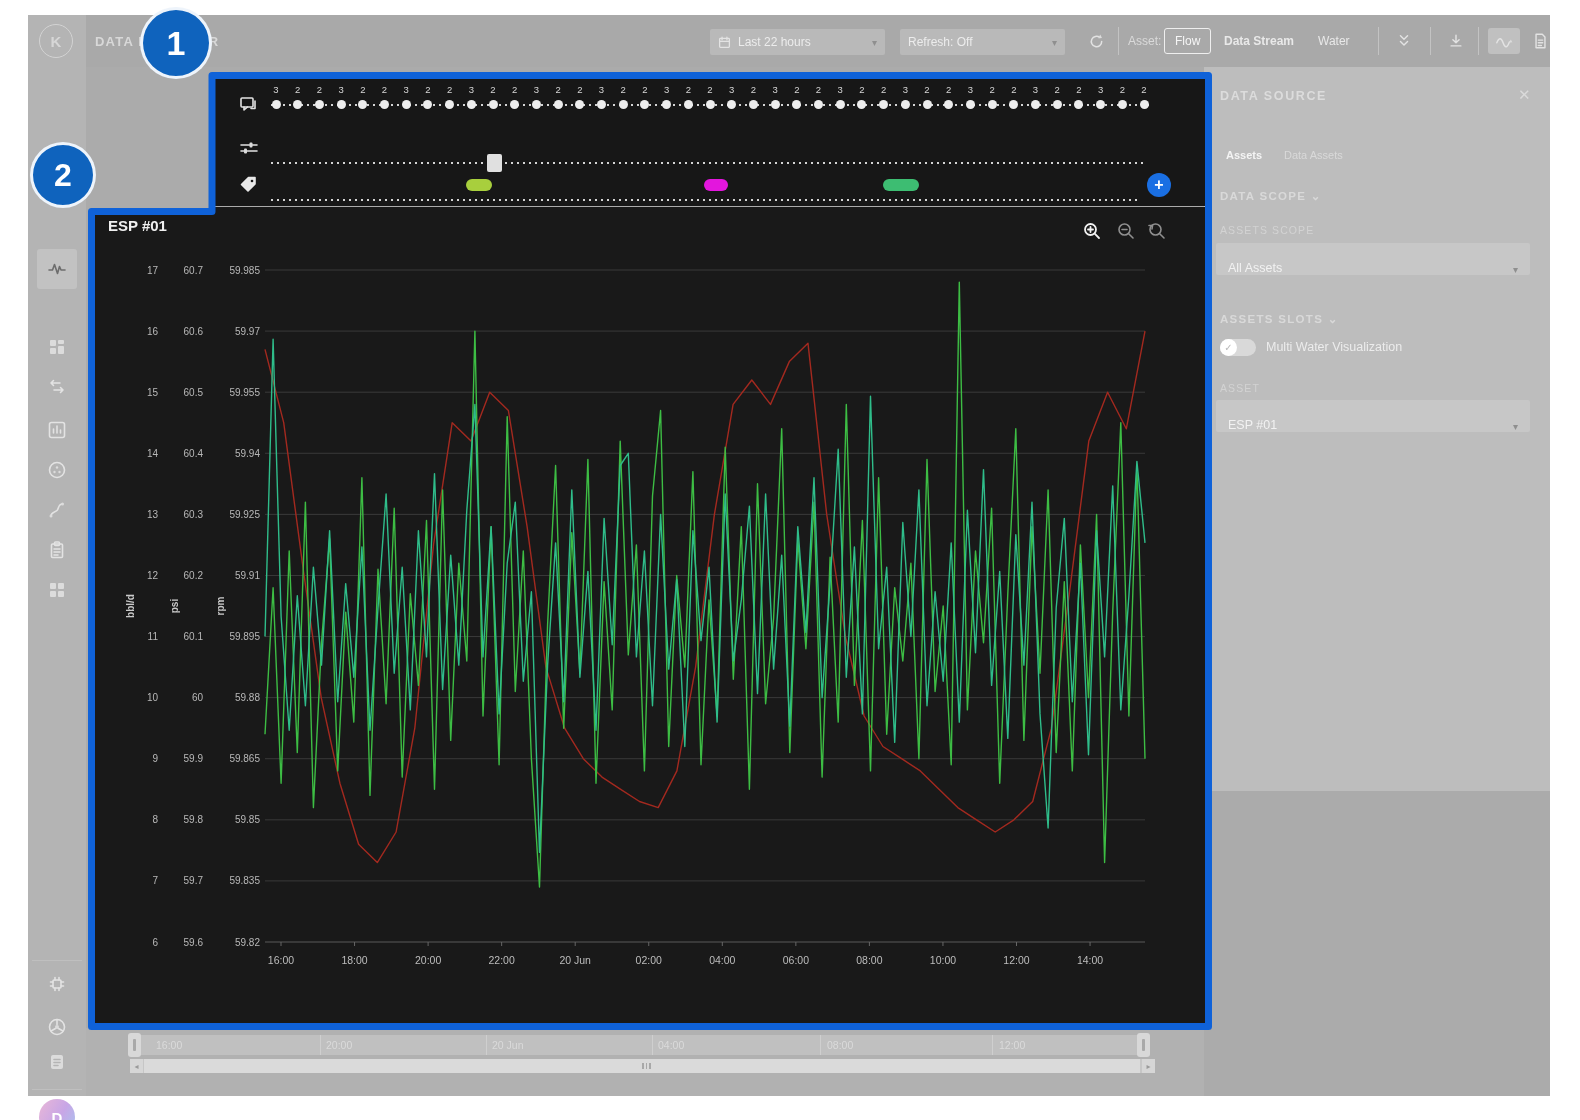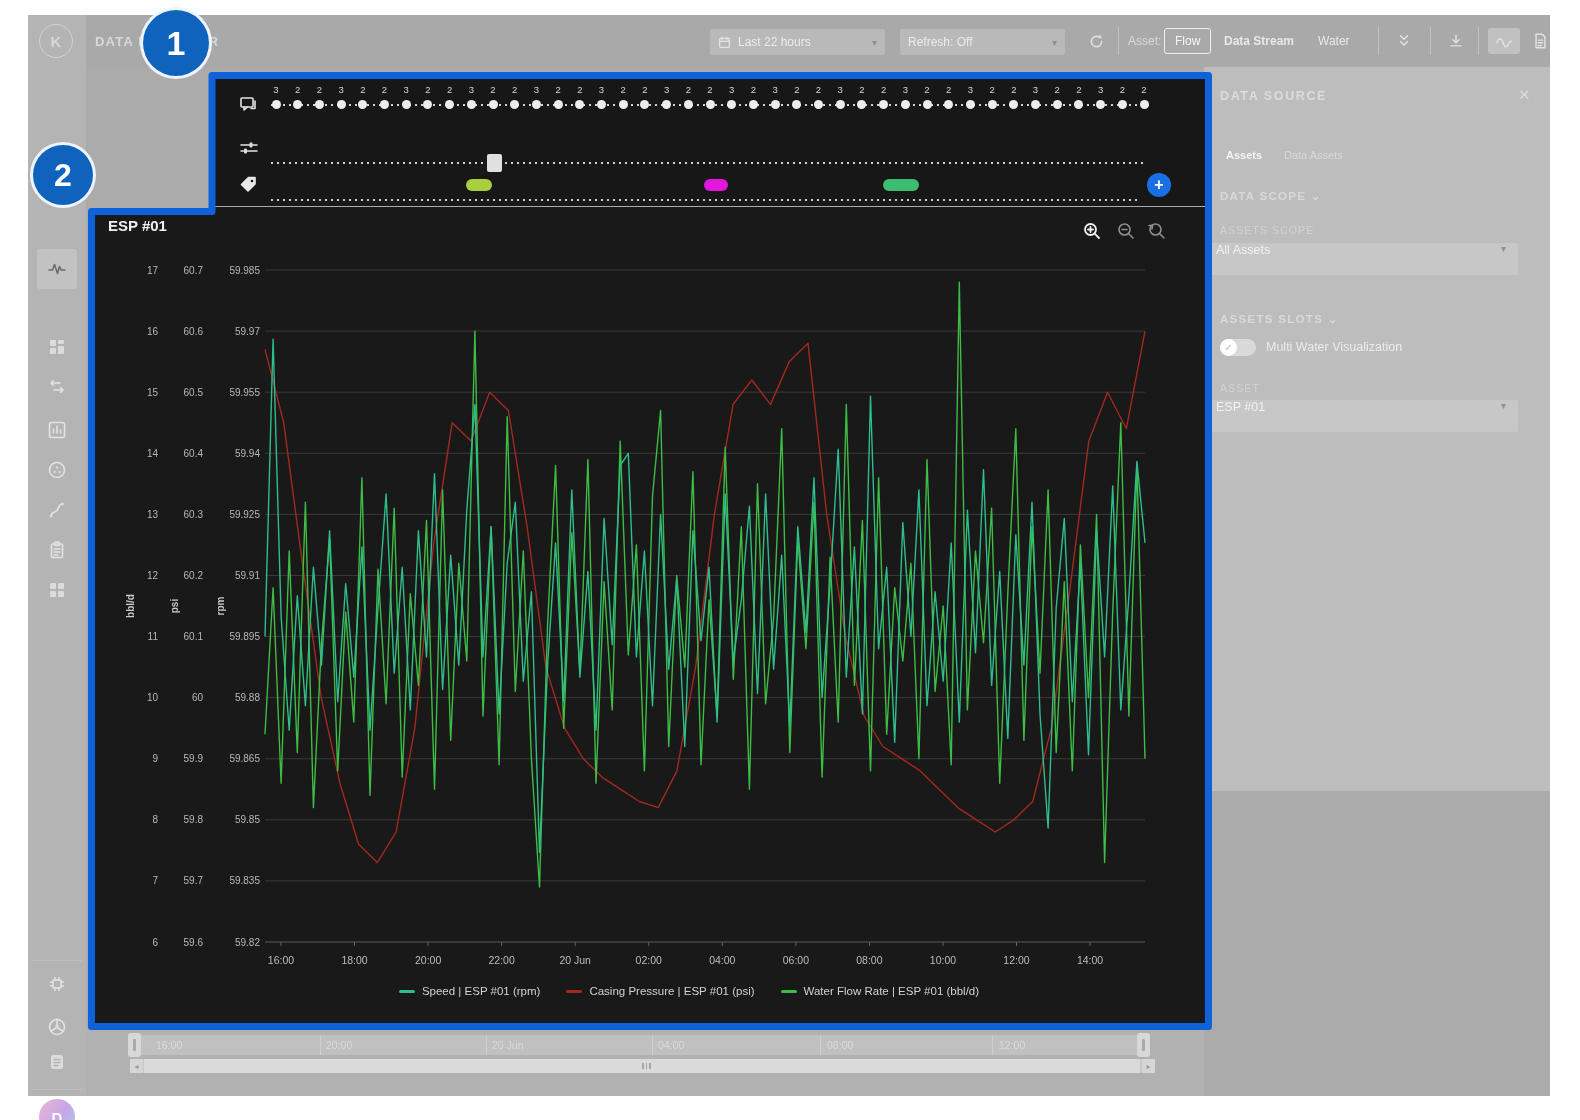--- a/index.html
+++ b/index.html
@@ -52,22 +52,22 @@
   .legend{position:absolute;left:130px;top:778px;width:930px;display:flex;justify-content:center;gap:26px;}
   .lg-item{display:flex;align-items:center;gap:7px;font-size:11.5px;color:#d2d2d2;}
   .lg-swatch{width:16px;height:3px;border-radius:2px;}
 
   
   .rp-h{position:absolute;left:16px;top:22px;font-size:12.5px;font-weight:bold;letter-spacing:1.6px;color:#dcdcdc;}
   .rp-close{position:absolute;left:314px;top:19px;font-size:15px;color:#dadada;}
   .rp-tab{position:absolute;top:82px;font-size:11px;}
   .rp-sec{position:absolute;left:16px;font-size:11.5px;font-weight:bold;letter-spacing:1.3px;color:#d9d9d9;}
   .rp-lbl{position:absolute;left:16px;font-size:10.5px;letter-spacing:1.1px;color:#d3d3d3;}
-  .rp-dd{position:absolute;left:0;width:314px;height:32px;background:#c7c7c7;border-radius:2px;color:#f2f2f2;
-         font-size:12.5px;display:flex;align-items:flex-start;padding:0 12px;box-sizing:border-box;}
+  .rp-dd{position:absolute;left:12px;width:314px;height:32px;background:#c7c7c7;border-radius:2px;color:#f2f2f2;
+         font-size:12.5px;display:flex;align-items:flex-end;padding:0 12px;box-sizing:border-box;}
   .toggle{position:absolute;left:16px;top:272px;width:36px;height:17px;background:#d9d9d9;border-radius:9px;}
   .knob{position:absolute;left:0;top:0;width:17px;height:17px;border-radius:50%;background:#ffffff;
         display:flex;align-items:center;justify-content:center;color:#b9b9b9;font-size:10px;}
 
   
   .tl-bar{position:absolute;left:44px;top:7px;width:1018px;height:20px;background:#c0c0c0;border-radius:2px;}
   .tl-lbl{position:absolute;top:4px;font-size:10.5px;color:#dadada;}
   .tl-sep{position:absolute;top:0;width:1px;height:20px;background:#cfcfcf;}
   .tl-handle{position:absolute;top:-2px;width:13px;height:24px;background:#d8d8d8;border-radius:3px;}
   .tl-handle:before{content:"";position:absolute;left:4.5px;top:6px;width:3px;height:12px;background:#a9a9a9;border-radius:1px;}
@@ -479,34 +479,20 @@
           <text x="848.9499999999999" y="714" text-anchor="middle" fill="#bdbdbd" font-size="10.5px">10:00</text>
           <line x1="922.5" x2="922.5" y1="692" y2="696" stroke="#666"></line>
           <text x="922.5" y="714" text-anchor="middle" fill="#bdbdbd" font-size="10.5px">12:00</text>
           <line x1="996.05" x2="996.05" y1="692" y2="696" stroke="#666"></line>
           <text x="996.05" y="714" text-anchor="middle" fill="#bdbdbd" font-size="10.5px">14:00</text>
           <polyline points="171.0,99.4 189.7,172.7 208.4,313.2 227.2,447.6 245.9,533.2 264.6,594.3 283.3,612.6 302.1,582.0 320.8,478.2 339.5,294.9 358.2,172.7 377.0,191.1 395.7,142.2 414.4,160.5 433.1,276.6 451.9,417.1 470.6,478.2 489.3,508.7 508.0,527.1 526.7,539.3 545.5,551.5 564.2,557.6 582.9,520.9 601.6,417.1 620.4,264.4 639.1,154.4 657.8,130.0 676.5,154.4 695.3,111.6 714.0,93.3 732.7,264.4 751.4,386.5 770.1,466.0 788.9,496.5 807.6,508.7 826.3,520.9 845.0,539.3 863.8,557.6 882.5,569.8 901.2,582.0 919.9,569.8 938.7,551.5 957.4,478.2 976.1,337.7 994.8,191.1 1013.6,142.2 1032.3,178.8 1051.0,81.1" fill="none" stroke="#a3291f" stroke-width="1.4" stroke-linejoin="round"></polyline>
           <polyline points="171.0,484.3 179.1,337.7 187.1,533.2 195.2,301.0 203.3,502.6 211.4,252.1 219.4,557.6 227.5,392.7 235.6,288.8 243.7,520.9 251.7,362.1 259.8,472.1 267.9,227.7 276.0,545.4 284.0,319.3 292.1,453.7 300.2,258.3 308.2,527.1 316.3,343.8 324.4,435.4 332.5,270.5 340.5,539.3 348.6,239.9 356.7,490.4 364.8,313.2 372.8,411.0 380.9,81.1 389.0,466.0 397.1,276.6 405.1,514.8 413.2,166.6 421.3,441.5 429.3,301.0 437.4,508.7 445.5,637.0 453.6,374.3 461.6,215.5 469.7,478.2 477.8,282.7 485.9,423.2 493.9,209.4 502.0,533.2 510.1,331.6 518.2,459.9 526.2,191.1 534.3,404.9 542.4,294.9 550.4,520.9 558.5,246.0 566.6,160.5 574.7,496.5 582.7,325.5 590.8,417.1 598.9,221.6 607.0,514.8 615.0,349.9 623.1,466.0 631.2,197.2 639.3,429.3 647.3,276.6 655.4,539.3 663.5,233.8 671.6,453.7 679.6,368.2 687.7,178.8 695.8,502.6 703.8,288.8 711.9,398.8 720.0,252.1 728.1,527.1 736.1,307.1 744.2,472.1 752.3,154.4 760.4,435.4 768.4,270.5 776.5,520.9 784.6,227.7 792.7,484.3 800.7,337.7 808.8,411.0 816.9,313.2 824.9,508.7 833.0,209.4 841.1,441.5 849.2,356.0 857.2,514.8 865.3,32.2 873.4,459.9 881.5,301.0 889.5,392.7 897.6,258.3 905.7,533.2 913.8,343.8 921.8,178.8 929.9,490.4 938.0,276.6 946.0,423.2 954.1,239.9 962.2,502.6 970.3,331.6 978.3,520.9 986.4,294.9 994.5,447.6 1002.6,264.4 1010.6,612.6 1018.7,362.1 1026.8,172.7 1034.9,466.0 1042.9,215.5 1051.0,508.7" fill="none" stroke="#3dbd44" stroke-width="1.4" stroke-linejoin="round"></polyline>
           <polyline points="171.0,386.5 179.1,89.2 187.1,366.2 195.2,480.2 203.3,345.8 211.4,455.8 219.4,317.3 227.5,415.1 235.6,280.7 243.7,451.7 251.7,333.6 259.8,427.3 267.9,296.9 276.0,480.2 284.0,358.0 292.1,244.0 300.2,423.2 308.2,317.3 316.3,459.9 324.4,280.7 332.5,406.9 340.5,223.6 348.6,439.5 356.7,305.1 364.8,415.1 372.8,260.3 380.9,154.4 389.0,406.9 397.1,276.6 405.1,463.9 413.2,313.2 421.3,252.1 429.3,431.3 437.4,341.7 445.5,602.4 453.6,415.1 461.6,292.9 469.7,451.7 477.8,239.9 485.9,427.3 493.9,321.4 502.0,480.2 510.1,268.4 518.2,394.7 526.2,215.5 534.3,203.3 542.4,406.9 550.4,301.0 558.5,455.8 566.6,264.4 574.7,419.1 582.7,329.5 590.8,496.5 598.9,280.7 607.0,390.6 615.0,317.3 623.1,472.1 631.2,244.0 639.3,411.0 647.3,349.9 655.4,256.2 663.5,443.6 671.6,244.0 679.6,419.1 687.7,305.1 695.8,476.1 703.8,276.6 711.9,382.5 720.0,227.7 728.1,447.6 736.1,333.6 744.2,199.2 752.3,427.3 760.4,296.9 768.4,463.9 776.5,146.3 784.6,398.8 792.7,317.3 800.7,492.4 808.8,272.5 816.9,386.5 824.9,239.9 833.0,455.8 841.1,341.7 849.2,431.3 857.2,292.9 865.3,472.1 873.4,260.3 881.5,402.8 889.5,219.6 897.6,435.4 905.7,321.4 913.8,488.4 921.8,284.7 929.9,415.1 938.0,252.1 946.0,463.9 954.1,578.0 962.2,358.0 970.3,268.4 978.3,451.7 986.4,313.2 994.5,504.7 1002.6,280.7 1010.6,406.9 1018.7,235.9 1026.8,459.9 1034.9,345.8 1042.9,211.4 1051.0,292.9" fill="none" stroke="#2fbd8a" stroke-width="1.4" stroke-linejoin="round"></polyline>
         </svg>
 
-      <div class="legend" id="legend">
-          <div class="lg-item">
-            <span class="lg-swatch" style="background: rgb(47, 189, 138);"></span>
-            <span>Speed | ESP #01 (rpm)</span>
-          </div>
-          <div class="lg-item">
-            <span class="lg-swatch" style="background: rgb(163, 41, 31);"></span>
-            <span>Casing Pressure | ESP #01 (psi)</span>
-          </div>
-          <div class="lg-item">
-            <span class="lg-swatch" style="background: rgb(61, 189, 68);"></span>
-            <span>Water Flow Rate | ESP #01 (bbl/d)</span>
-          </div>
-        </div>
     </div>
 
     <div class="notch"></div>
   </div>
 
   <svg class="focus-border" width="1580" height="1120" viewBox="0 0 1580 1120">
     <path d="M 212 75.5 L 1208.5 75.5 L 1208.5 1026.5 L 91.5 1026.5 L 91.5 211.5 L 212 211.5 Z" fill="none" stroke="#0f62d9" stroke-width="7" stroke-linejoin="round"></path>
   </svg>
 
   <div class="callout c1">1</div>

